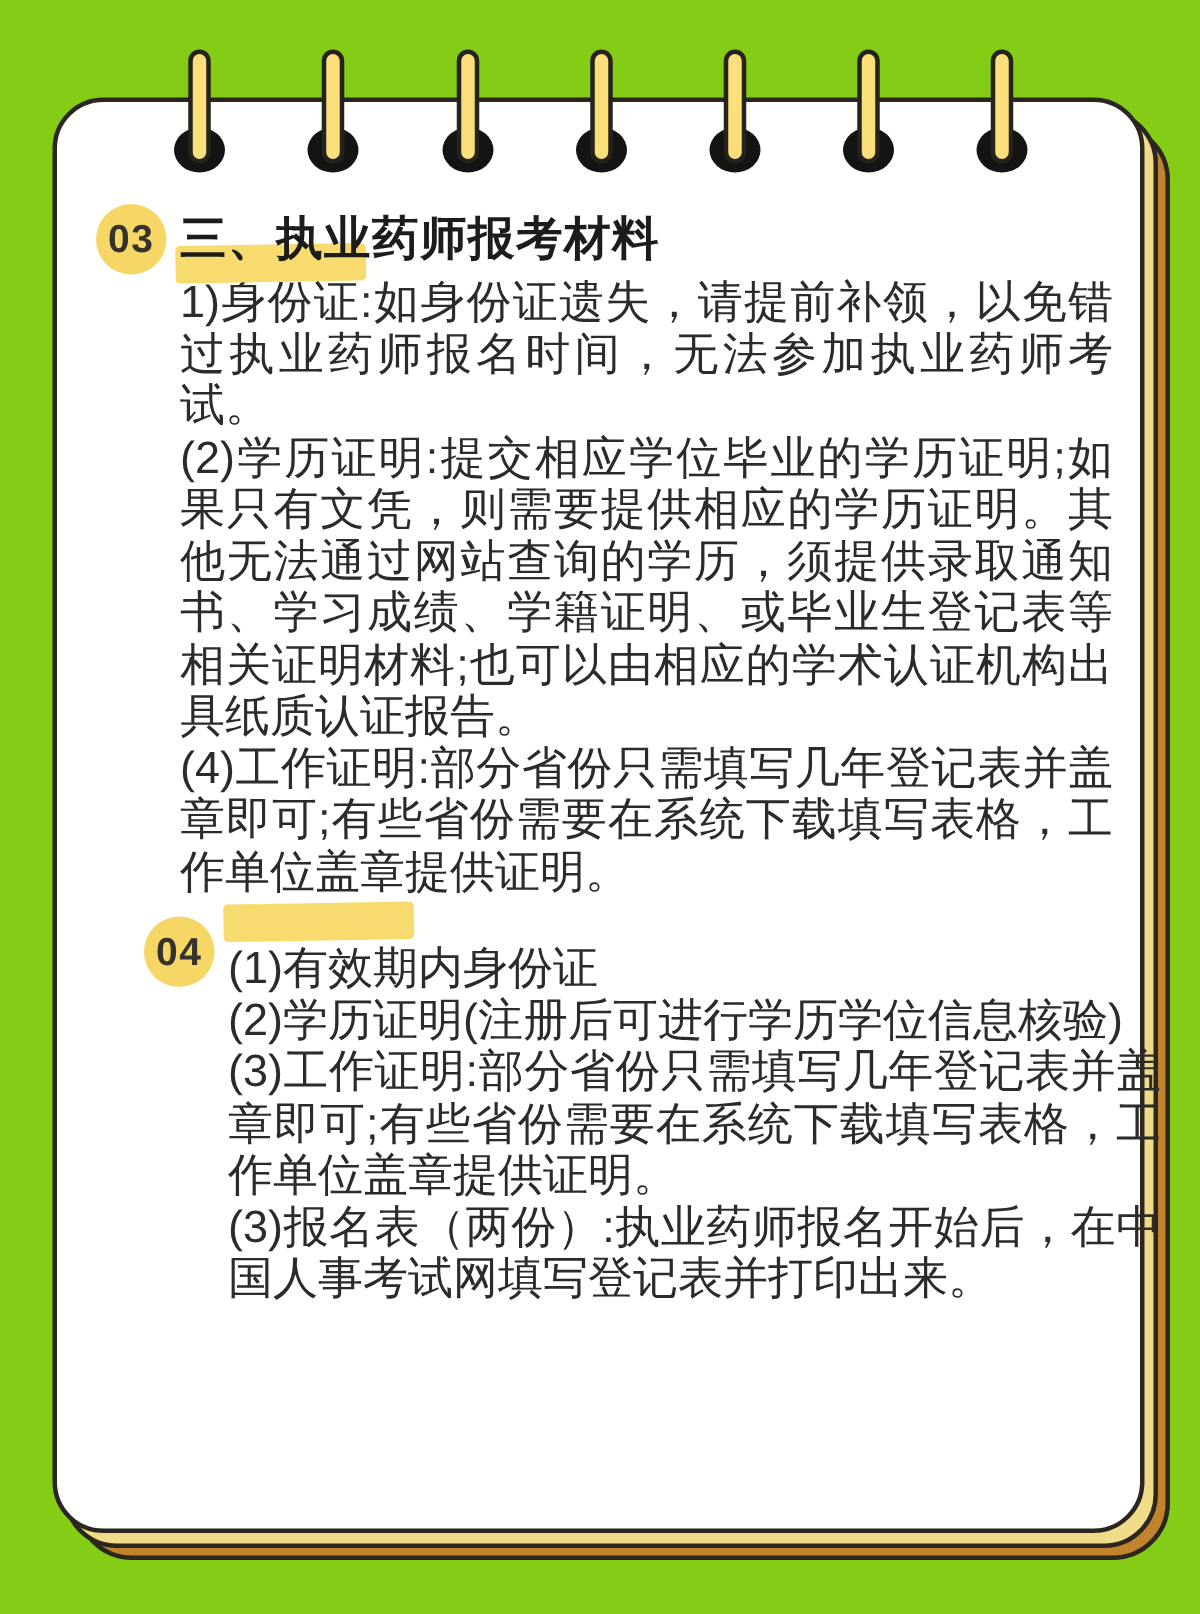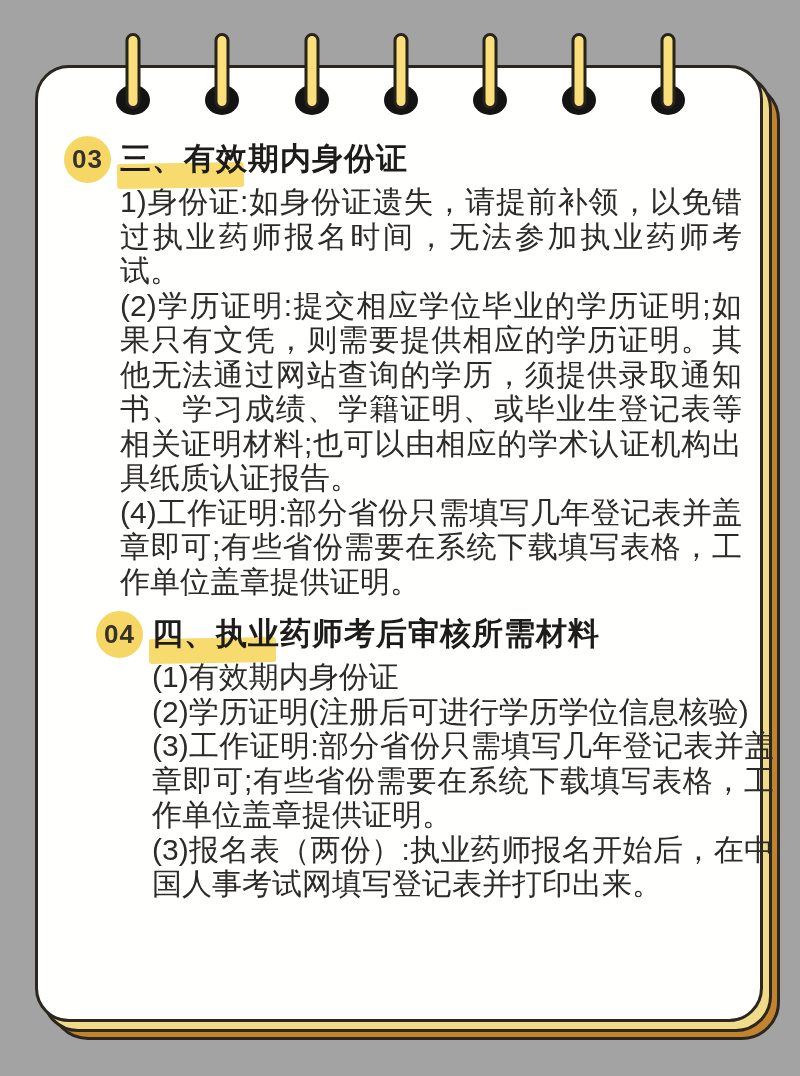--- a/index.html
+++ b/index.html
@@ -1,20 +1,20 @@
 <!DOCTYPE html>
 <html><head>
 <meta charset="utf-8">
 <style>
   * { margin:0; padding:0; box-sizing:border-box; }
   html,body { background:#e9c35f; }
   .stage {
     position:relative;
     width:800px; height:1076px;
-    background:#a3a3a3;
+    background:#84cc16;
     overflow:hidden;
     font-family:"Liberation Sans","DejaVu Sans",sans-serif;
     margin:0 auto;
   }
   .card { position:absolute; border:3px solid #2B2620; }
   .card-back  { left:50px; top:82px;  width:730px; height:958px; background:#C1832D; border-radius:38px; }
   .card-mid   { left:42px; top:73px;  width:730px; height:959px; background:#F0DC88; border-radius:36px; }
   .card-front { left:35px; top:65px;  width:728px; height:957px; background:#FFFFFE; border-radius:34px; }
 
   
@@ -116,34 +116,33 @@
     <div class="pin-hole"></div>
     <div class="pin-stick"></div>
   </div>
 
   <div class="content">
 
     <div class="section">
       <div class="badge">03</div>
       <h2 class="section-title">
         <span class="title-highlight"></span>
-        <span class="title-text">三、有效期内身份证</span>
+        <span class="title-text">三、执业药师报考材料</span>
       </h2>
       <div class="items">
         <p class="item">1)身份证:如身份证遗失，请提前补领，以免错过执业药师报名时间，无法参加执业药师考试。</p>
         <p class="item">(2)学历证明:提交相应学位毕业的学历证明;如果只有文凭，则需要提供相应的学历证明。其他无法通过网站查询的学历，须提供录取通知书、学习成绩、学籍证明、或毕业生登记表等相关证明材料;也可以由相应的学术认证机构出具纸质认证报告。</p>
         <p class="item">(4)工作证明:部分省份只需填写几年登记表并盖章即可;有些省份需要在系统下载填写表格，工作单位盖章提供证明。</p>
       </div>
     </div>
 
     <div class="section">
       <div class="badge">04</div>
       <h2 class="section-title">
         <span class="title-highlight"></span>
-        <span class="title-text">四、执业药师考后审核所需材料</span>
       </h2>
       <div class="items">
         <p class="item">(1)有效期内身份证</p>
         <p class="item">(2)学历证明(注册后可进行学历学位信息核验)</p>
         <p class="item">(3)工作证明:部分省份只需填写几年登记表并盖章即可;有些省份需要在系统下载填写表格，工作单位盖章提供证明。</p>
         <p class="item">(3)报名表（两份）:执业药师报名开始后，在中国人事考试网填写登记表并打印出来。</p>
       </div>
     </div>
 
   </div>

